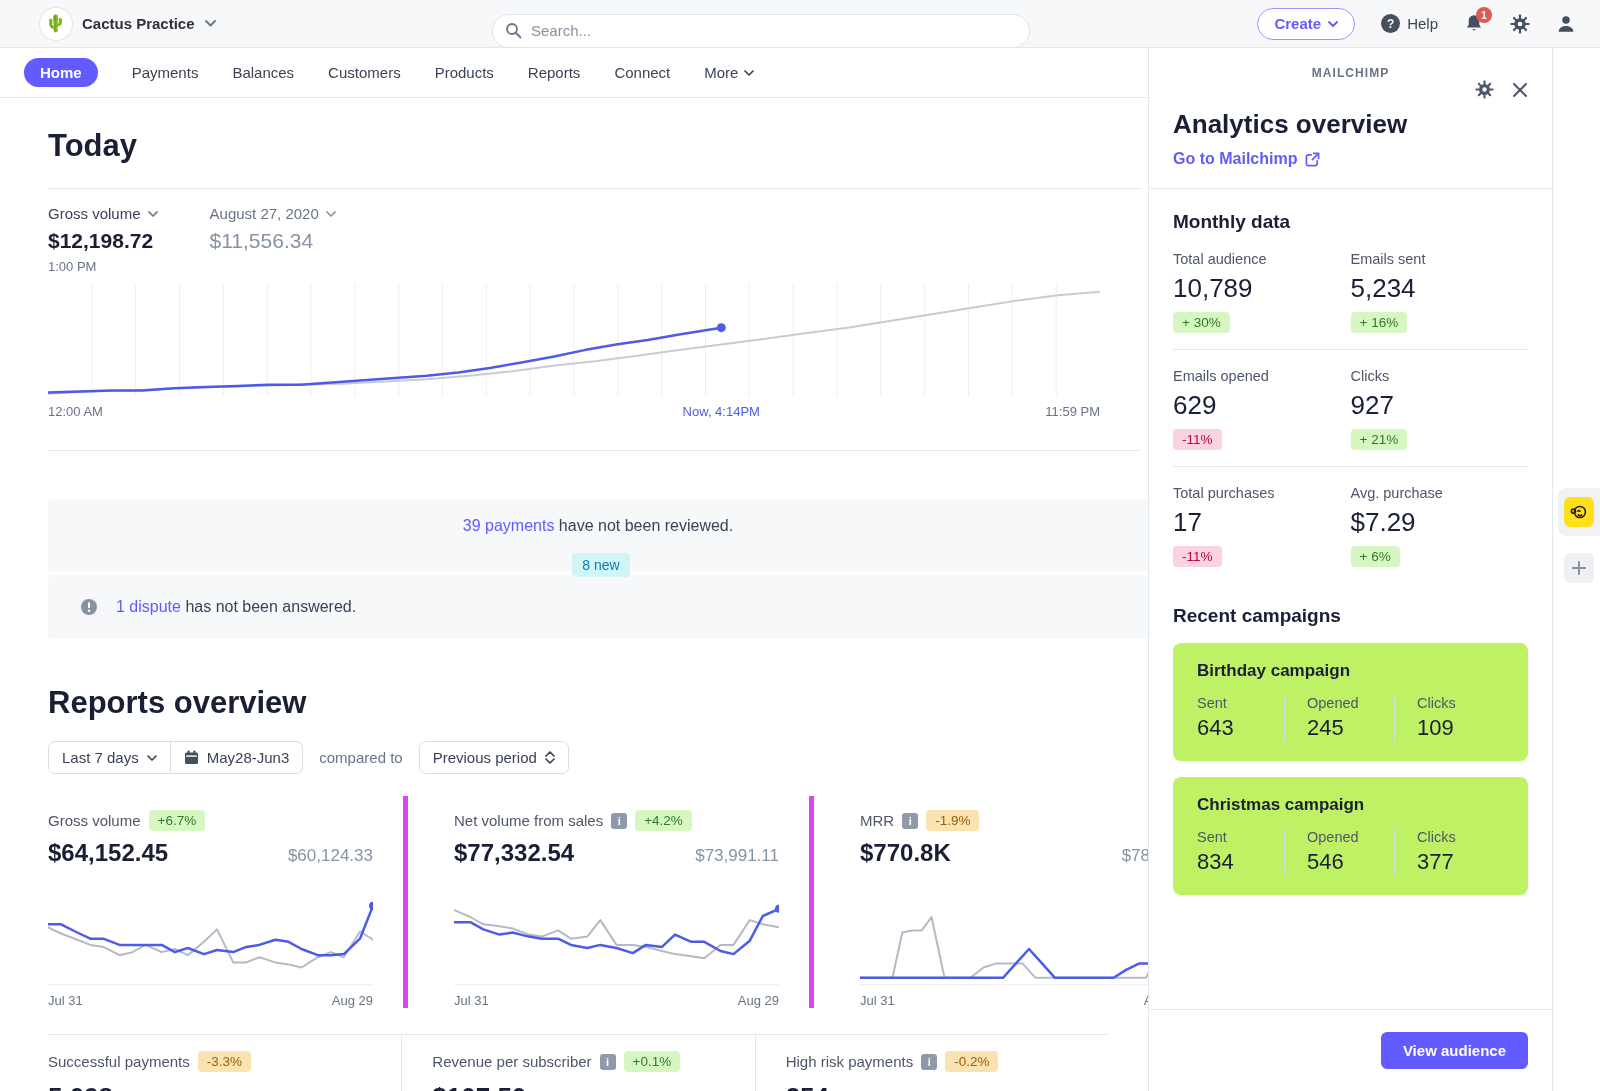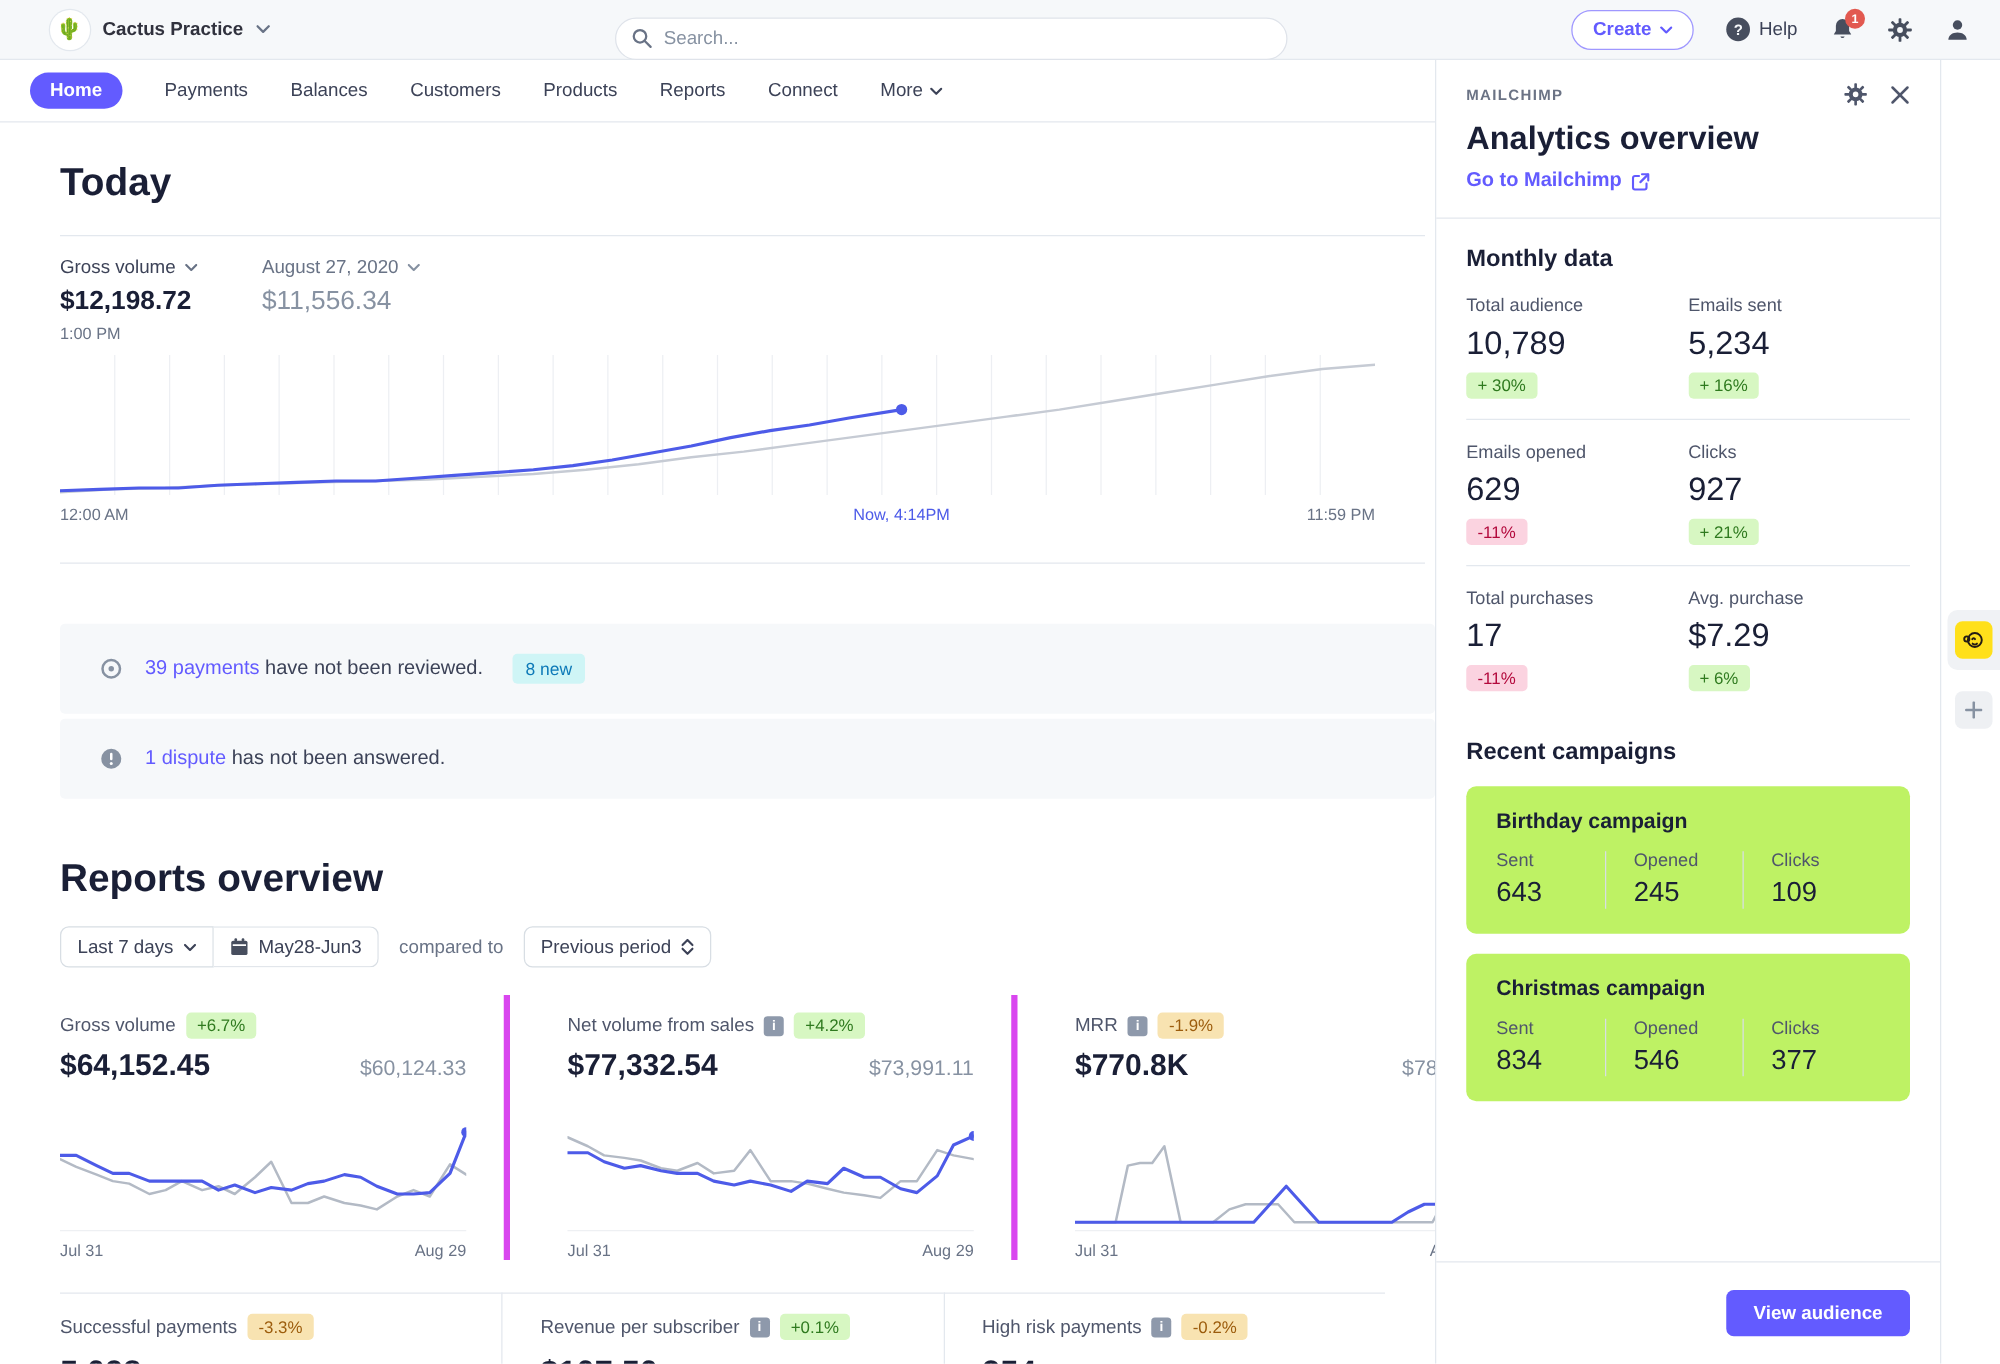--- a/index.html
+++ b/index.html
@@ -60,21 +60,21 @@
   .chart-labels { position:relative; width:1052px; height:20px; margin-top:8px; font-size:13px; color:#697386; }
   .chart-labels .lab-left { position:absolute; left:0; }
   .chart-labels .lab-now { position:absolute; left:64%; transform:translateX(-50%); color:#4d5be8; }
   .chart-labels .lab-right { position:absolute; right:0; }
   .div2 { margin-top:26px; }
 
   
   .notices { margin-top:48px; }
   .notice { background:#f6f8fa; border-radius:4px; display:flex; align-items:center; gap:18px;
             padding:0 32px; font-size:16px; color:#3c4257; }
-  .notice.first { height:72px; margin-bottom:4px; }
+  .notice.first { height:72px; margin-bottom:4px;flex-direction:column; }
   .notice.second { height:64px; }
   .notice a { color:#635bff; text-decoration:none; cursor:pointer; }
   .badge-new { background:#cff5f6; color:#0e7ab8; font-size:14px; font-weight:500;
                padding:4px 10px; border-radius:4px; margin-left:6px; }
   .badge-new:empty { display:none; }
 
   
   .reports-h1 { margin-top:46px; }
   .filters { display:flex; align-items:center; margin-top:20px; }
   .fbtn { height:33px; background:#fff; border:1px solid #d8dee4; display:flex; align-items:center;
@@ -103,21 +103,21 @@
   .bcard { border-top:1px solid #e3e8ee; padding-top:16px; }
   .bcard + .bcard { border-left:1px solid #e3e8ee; padding-left:30px; }
   .bcard:not(:last-child) { padding-right:30px; }
   .bcard-value { font-size:26px; font-weight:600; color:#1a1f36; margin-top:10px; }
 
   .info-icon { width:16px; height:16px; border-radius:3px; background:#8e99ab; color:#fff; font-size:11px;
                font-weight:700; display:inline-flex; align-items:center; justify-content:center; font-style:normal; }
 
   
   .panel-header { padding:18px 24px 20px; border-bottom:1px solid #e3e8ee; }
-  .panel-source-row { display:flex; align-items:center; }
+  .panel-source-row { display:flex; align-items:center;flex-direction:column; }
   .panel-source { font-size:12px; font-weight:700; letter-spacing:0.09em; color:#6b7385; }
   .panel-header-icons { margin-left:auto; display:flex; align-items:center; gap:18px; }
   .panel-title { font-size:26px; font-weight:700; color:#1a1f36; margin-top:10px; }
   .panel-link { display:flex; align-items:center; gap:8px; color:#635bff; font-size:16px; font-weight:600;
                 margin-top:10px; text-decoration:none; cursor:pointer; }
   .panel-body { flex:1; padding:22px 24px 0; overflow:hidden; }
   .h3 { font-size:19px; font-weight:700; color:#1a1f36; }
   .metric-row { display:grid; grid-template-columns:1fr 1fr; padding:18px 0 16px; }
   .metric-row + .metric-row { border-top:1px solid #e3e8ee; }
   .metric-label { font-size:14.5px; color:#4f566b; }

